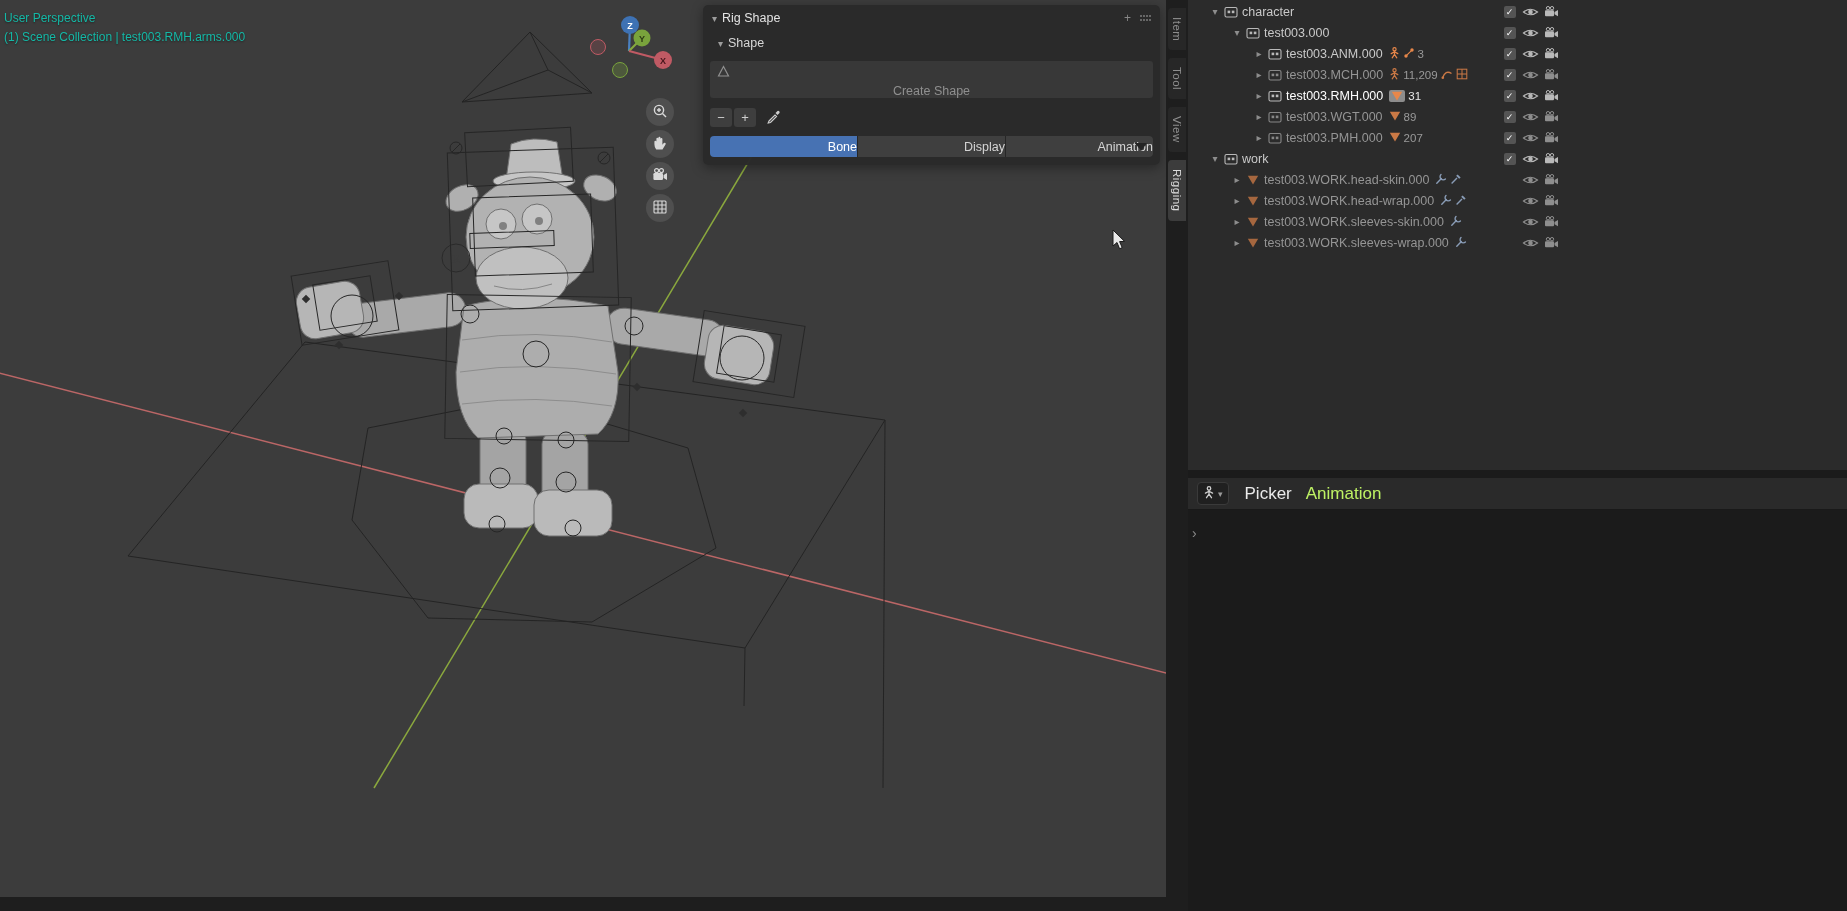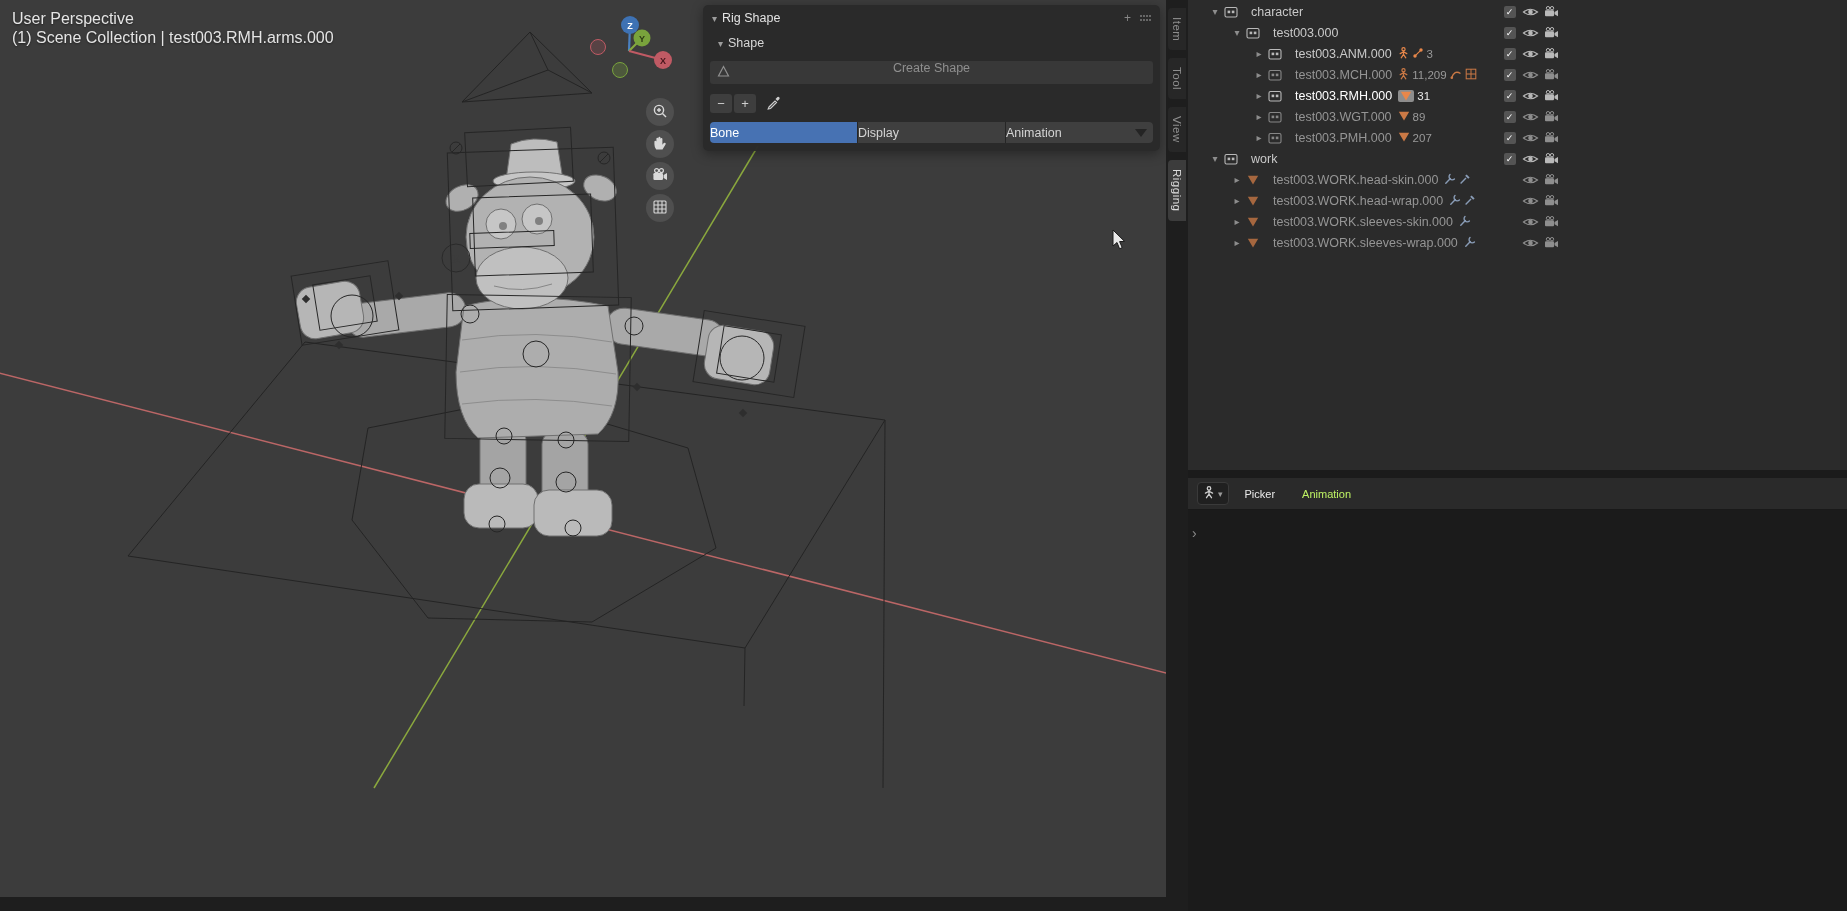--- a/index.html
+++ b/index.html
@@ -4,21 +4,21 @@
 <style>
   * { box-sizing: border-box; margin: 0; padding: 0; }
   html, body { width: 1847px; height: 911px; background: #1b1b1b; overflow: hidden;
                font-family: "Liberation Sans", sans-serif; }
   #app { position: absolute; inset: 0; }
 
   
   .viewport { position: absolute; left: 0; top: 0; width: 1166px; height: 897px;
               background: #3c3c3c; overflow: hidden; }
   .scene { position: absolute; left: 0; top: 0; }
-  .vp-text { position: absolute; left: 12px; top: 9px; color: #e5e5e5; font-size: 16px;
+  .vp-text { position: absolute; left: 4px; top: 9px; color: #14b8a6; font-size: 12px;
              line-height: 19px; text-shadow: 0 1px 2px rgba(0,0,0,.45); }
   .status-strip { position: absolute; left: 0; top: 897px; width: 1166px; height: 14px;
                   background: #1e1e1e; }
 
   .nav-gizmo { position: absolute; left: 585px; top: 12px; width: 92px; height: 82px; }
   .vp-tools { position: absolute; left: 646px; top: 98px; display: flex;
               flex-direction: column; gap: 4px; }
   .vp-tool { width: 28px; height: 28px; border-radius: 50%; border: none;
              background: rgba(82,82,82,.85); display: flex; align-items: center;
              justify-content: center; cursor: pointer; }
@@ -30,34 +30,34 @@
                 background: rgba(41,41,41,.97); border-radius: 5px; padding-bottom: 8px;
                 box-shadow: 0 3px 12px rgba(0,0,0,.35); }
   .rp-header { height: 26px; display: flex; align-items: center; gap: 5px;
                padding: 0 9px; color: #e3e3e3; font-size: 12.5px; }
   .rp-chev { color: #9c9c9c; font-size: 10px; }
   .rp-hicons { margin-left: auto; display: flex; gap: 8px; align-items: center;
                color: #878787; font-size: 12px; }
   .rp-sub { height: 24px; display: flex; align-items: center; gap: 5px;
             padding: 0 9px 0 15px; color: #d6d6d6; font-size: 12.5px; }
   .rp-body { padding: 6px 7px 0 7px; display: flex; flex-direction: column; gap: 9px; }
-  .create-shape { position: relative; height: 23px; background: #383838; border: none;
+  .create-shape { position: relative; height: 37px; background: #383838; border: none;
                   border-radius: 3px; color: #8f8f8f; font-size: 12.5px; display: flex;
-                  align-items: flex-start; justify-content: center; cursor: pointer; }
+                  align-items: flex-end; justify-content: center; cursor: pointer; }
   .cs-icon { position: absolute; left: 7px; top: 4px; }
   .rp-tools { display: flex; gap: 2px; align-items: center; height: 20px; }
   .tool-btn { width: 22px; height: 19px; background: #3e3e3e; border: none;
               border-radius: 3px; color: #cfcfcf; font-size: 13px; line-height: 17px;
               cursor: pointer; }
   .dropper { background: transparent; margin-left: 5px; }
   .segmented { display: flex; height: 21px; gap: 1px; background: #262626;
                border-radius: 4px; overflow: hidden; }
   .segment { flex: 1; position: relative; border: none; background: #3f3f3f;
              color: #d4d4d4; font-size: 12.5px; display: flex; align-items: center;
-             justify-content: flex-start; cursor: pointer; }
+             justify-content: flex-end; cursor: pointer; }
   .segment.active { background: #4772b3; color: #ffffff; }
   .seg-caret { position: absolute; right: 6px; top: 7px; width: 0; height: 0;
                border-left: 6px solid transparent; border-right: 6px solid transparent;
                border-top: 8px solid #242424; }
 
   
   .side-tabs { position: absolute; left: 1166px; top: 0; width: 22px; height: 911px;
                background: #1e1e1e; display: flex; flex-direction: column; gap: 8px;
                align-items: center; padding-top: 8px; }
   .side-tab { writing-mode: vertical-rl; font-size: 11.5px; color: #8e8e8e;
@@ -70,41 +70,41 @@
                background: #1b1b1b; }
   .outliner { position: absolute; left: 0; top: 0; right: 0; height: 470px;
               background: #2b2b2b; padding-top: 1px; overflow: hidden; }
   .ol-row { width: 380px; height: 21px; display: flex; align-items: center;
             padding-right: 8px; font-size: 12.5px; color: #c9c9c9; cursor: default; }
   .ol-row.dim { color: #959595; }
   .ol-row.sel { color: #ffffff; }
   .ol-arrow { width: 14px; flex: none; color: #8d8d8d; font-size: 10px;
               text-align: center; cursor: pointer; }
   .ol-icon { width: 18px; flex: none; display: flex; justify-content: center; }
-  .ol-label { margin-left: 11px; white-space: nowrap; }
+  .ol-label { margin-left: 2px; white-space: nowrap; }
   .ol-meta { display: flex; align-items: center; gap: 3px; margin-left: 6px;
              font-size: 11.5px; color: #9a9a9a; }
   .sel .ol-meta { color: #e9e9e9; }
   .chip { background: #8d8d8d; border-radius: 2px; padding: 1px 2px;
           display: inline-flex; align-items: center; }
   .ol-spacer { flex: 1; }
   .ol-toggles { display: flex; gap: 4px; flex: none; }
   .tg { width: 17px; height: 16px; display: flex; align-items: center;
         justify-content: center; cursor: pointer; }
   .checkbox { width: 12px; height: 12px; background: #545454; border-radius: 2px;
               color: #fff; font-size: 9px; line-height: 12px; text-align: center; }
 
   .bottom-panel { position: absolute; left: 0; top: 478px; right: 0; bottom: 0; }
   .bp-header { height: 32px; background: #2a2a2a; border-bottom: 1px solid #191919;
                display: flex; align-items: center; gap: 16px; padding: 0 9px; }
   .editor-dd { height: 23px; background: #202020; border: 1px solid #3a3a3a;
                border-radius: 4px; display: flex; align-items: center; gap: 3px;
                padding: 0 5px; color: #bdbdbd; cursor: pointer; }
   .dd-caret { font-size: 9px; color: #9a9a9a; }
-  .bp-tabs { display: flex; gap: 27px; font-size: 11px; }
+  .bp-tabs { display: flex; gap: 14px; font-size: 17px; }
   .bp-tab { color: #bef264; cursor: pointer; }
   .bp-tab.active { color: #eaeaea; }
   .bp-content { position: absolute; left: 0; top: 33px; right: 0; bottom: 0;
                 background: #1b1b1b; }
   .bp-chevron { position: absolute; left: 4px; top: 14px; color: #8a8a8a;
                 font-size: 14px; cursor: pointer; }
 </style>
 </head>
 <body>
 

